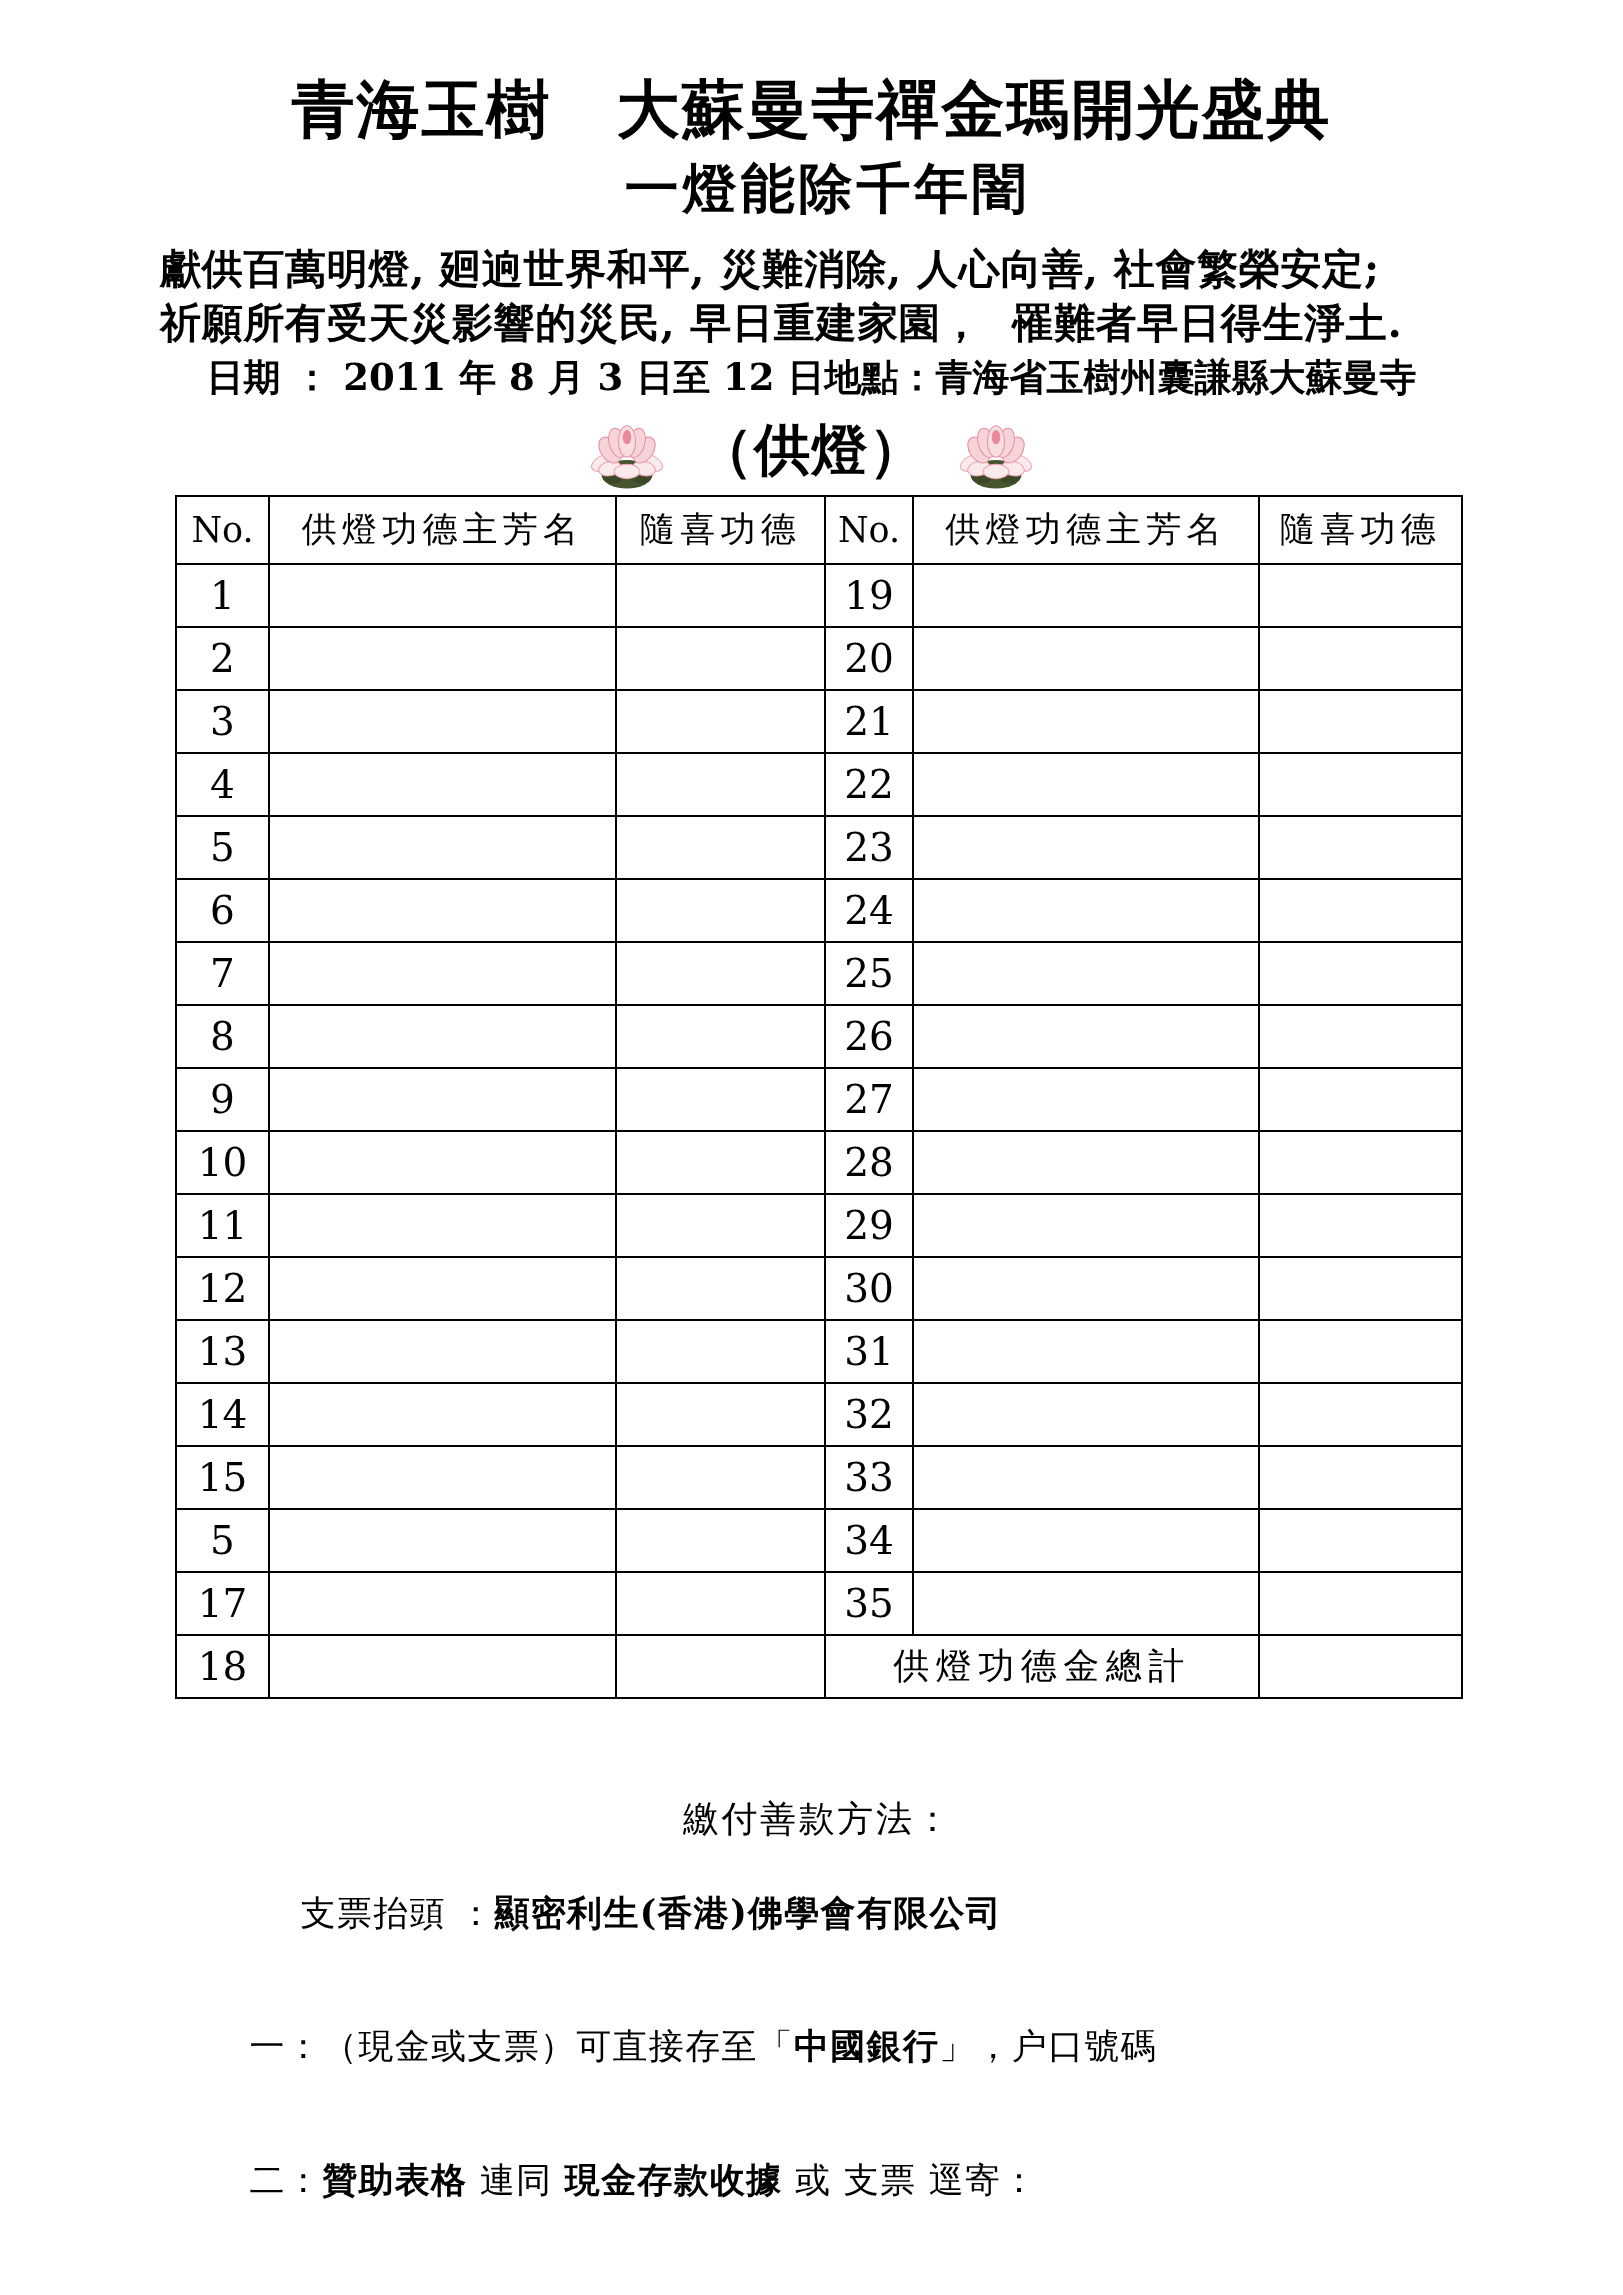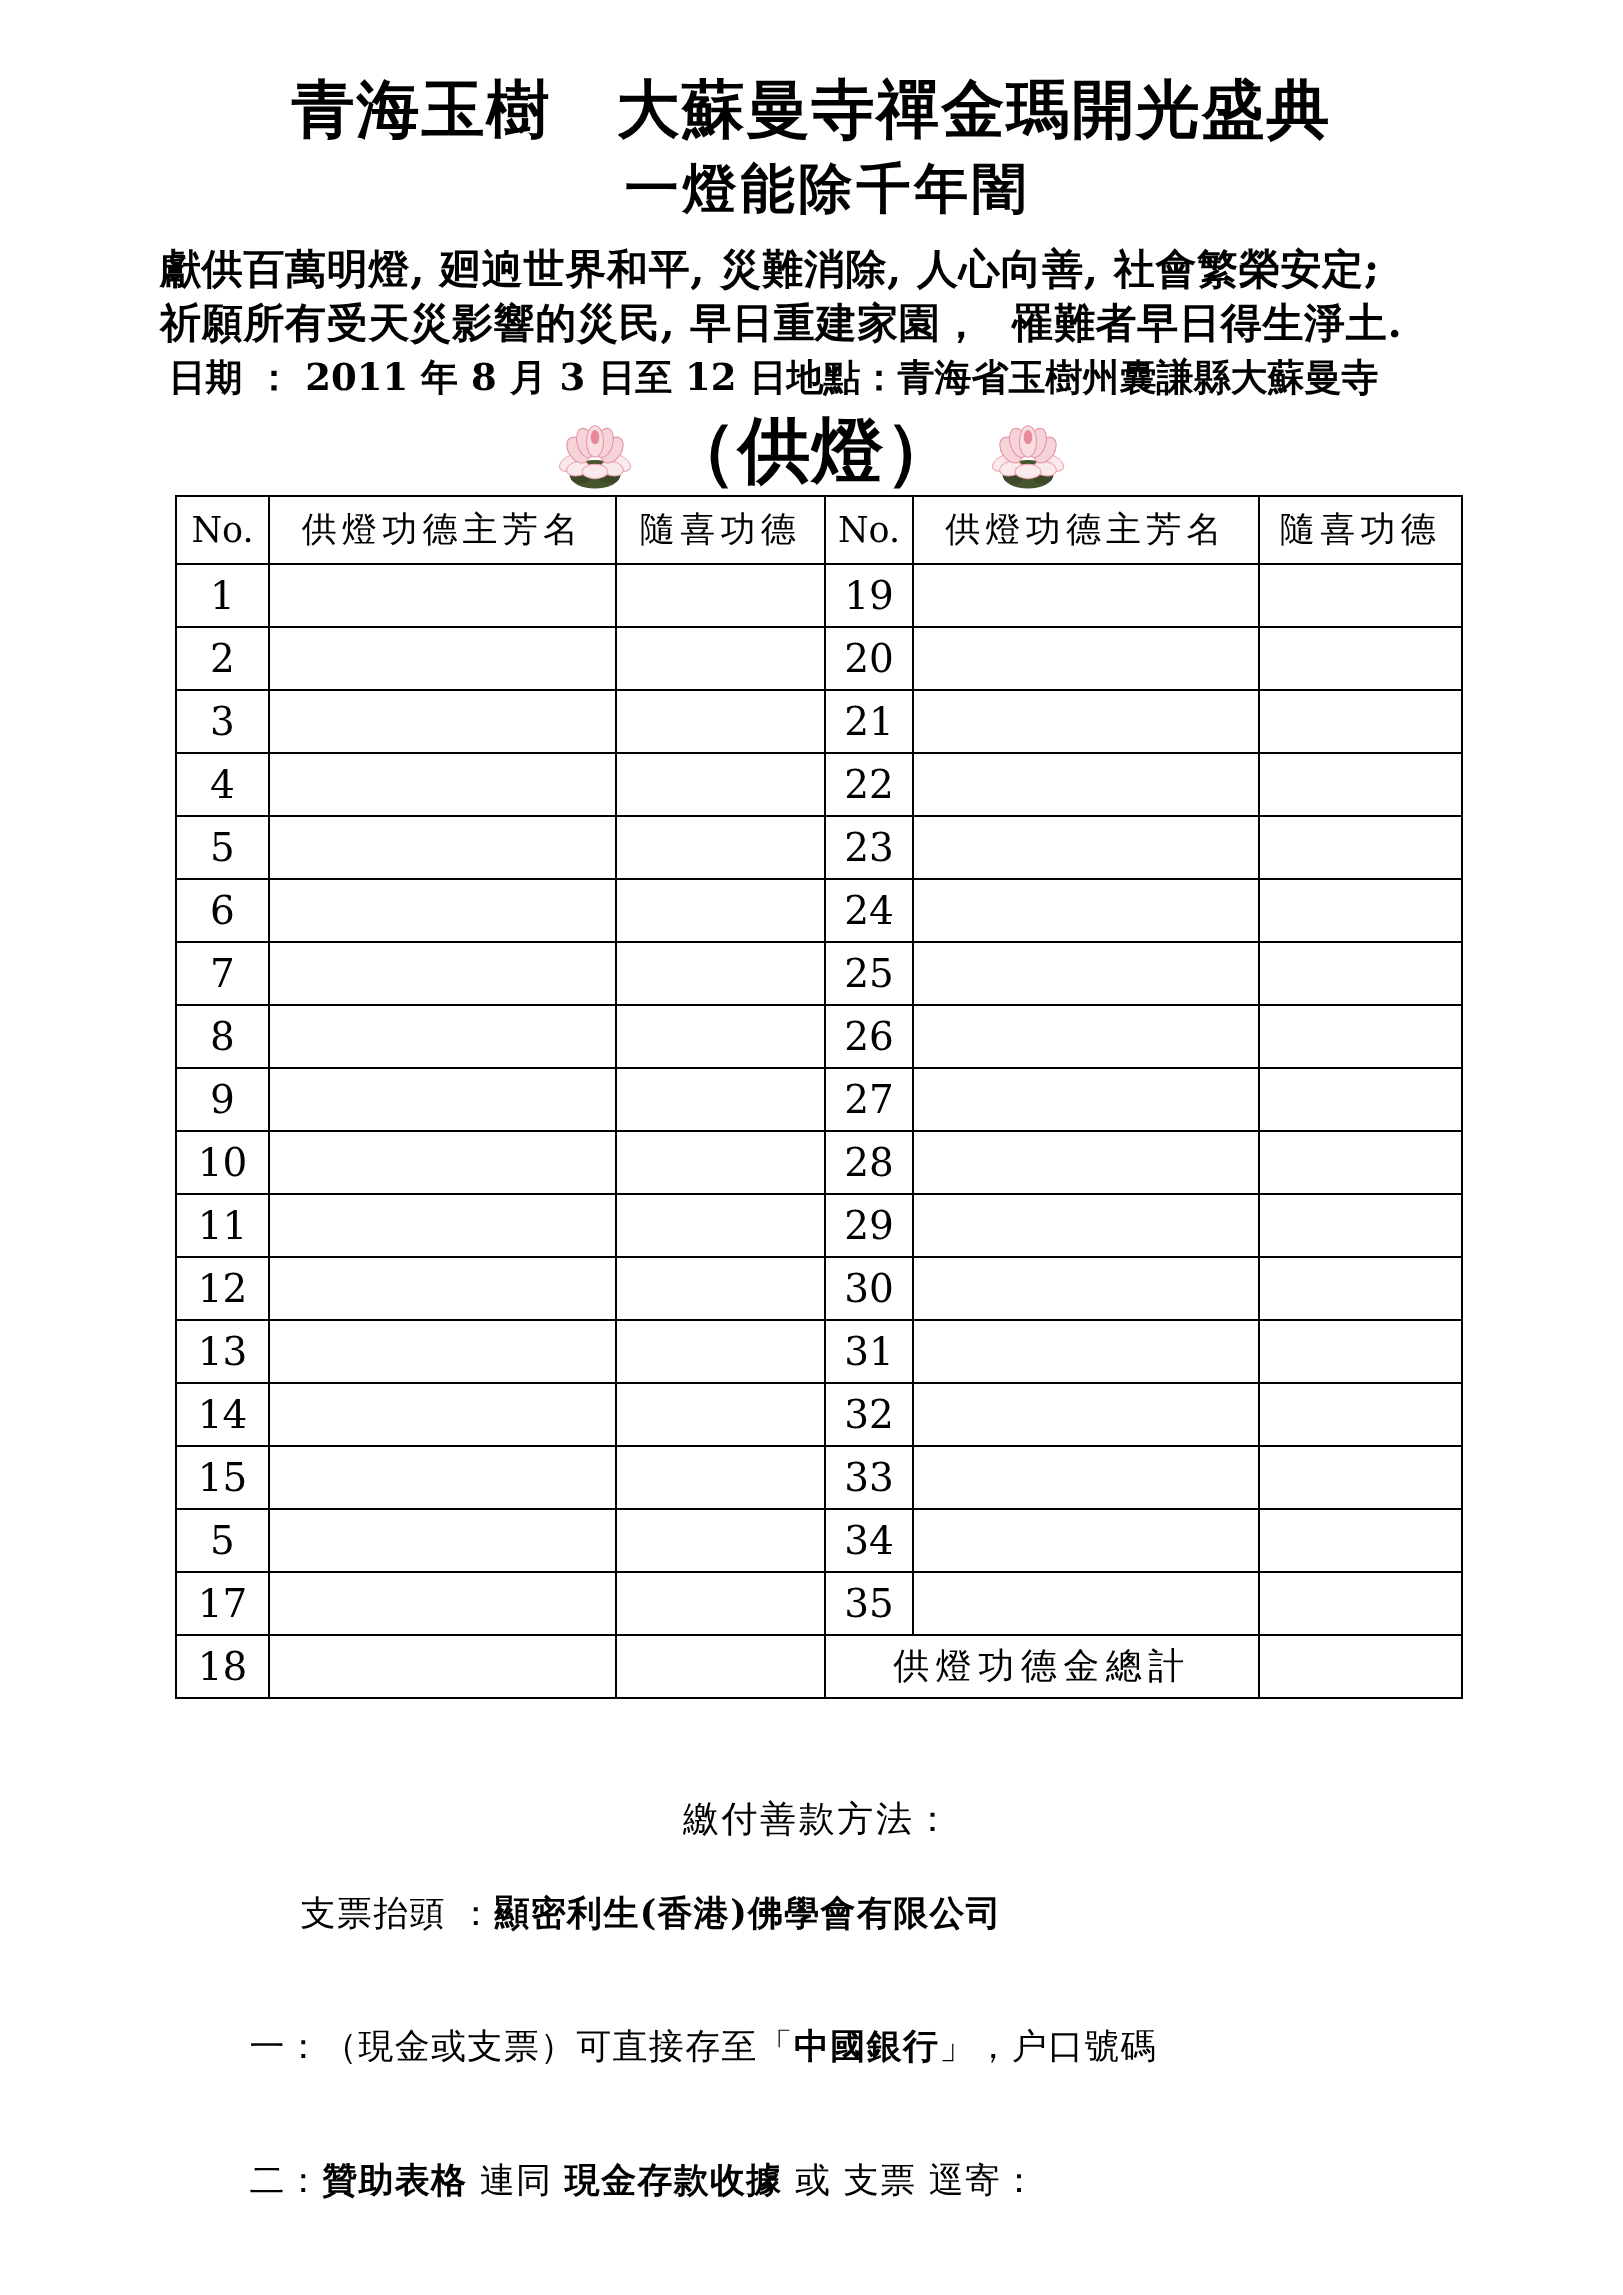--- a/index.html
+++ b/index.html
@@ -2,23 +2,23 @@
 <html style="font-size:10.5px"><head>
 <meta charset="utf-8">
 <style>
   html,body{margin:0;padding:0;background:#ffffff;}
   .page{position:relative;width:1623px;height:2295px;background:#ffffff;color:#000;
         font-family:"DejaVu Serif","Liberation Serif",serif;overflow:hidden;}
   .keep{white-space:pre-wrap;}
   .title{margin:69px 0 0;text-align:center;font-size:63px;font-weight:bold;letter-spacing:2px;line-height:1.3;}
   .subtitle{margin:2.6px 0 0;text-align:center;font-size:54px;font-weight:bold;letter-spacing:3.9px;line-height:1.3;padding-left:32px;}
   .intro{width:1303px;margin:19.6px auto 0;font-size:41px;font-weight:bold;line-height:1.3;letter-spacing:0.7px;}
-  .meta{width:1286px;margin:5.2px auto 0;display:flex;justify-content:flex-start;font-size:37px;font-weight:bold;line-height:1.2;}
+  .meta{width:1286px;margin:5.2px auto 0;display:flex;justify-content:center;font-size:37px;font-weight:bold;line-height:1.2;}
   .banner{display:flex;align-items:center;justify-content:center;gap:34px;margin-top:9.2px;height:85px;}
-  .banner-text{font-size:72px;font-weight:bold;letter-spacing:1.3px;}
+  .banner-text{font-size:56px;font-weight:bold;letter-spacing:1.3px;}
   .lotus{width:72px;height:77px;}
   table.donation{border-collapse:collapse;table-layout:fixed;width:1286px;margin:1.3px 0 0 175px;}
   table.donation th,table.donation td{border:2px solid #000;padding:0;overflow:hidden;}
   table.donation thead th{height:66px;font-size:35px;font-weight:500;letter-spacing:5.2px;font-family:"DejaVu Serif","Liberation Serif",serif;}
   table.donation thead th.no-col{letter-spacing:0;font-weight:400;}
   table.donation tbody td{height:61px;background:#fff;}
   td.no-cell{font-size:39px;text-align:center;font-weight:400;}
   td.total-cell{font-size:36px;text-align:center;letter-spacing:6.5px;}
   .footer{margin:99px 0 0 175px;width:1286px;}
   .sign-row{display:flex;align-items:flex-end;font-size:39px;line-height:1.1;}

